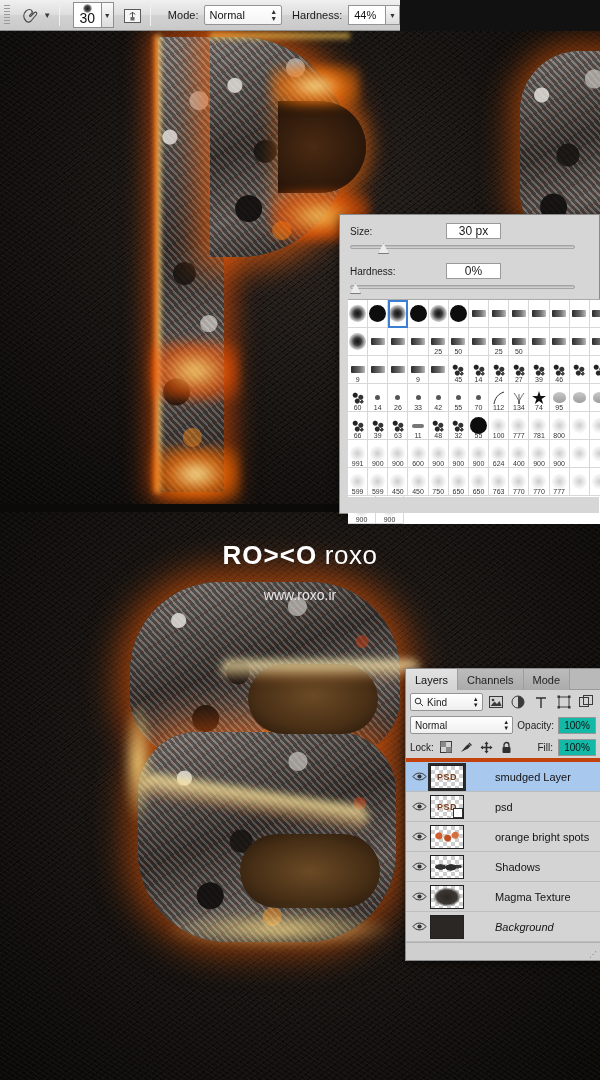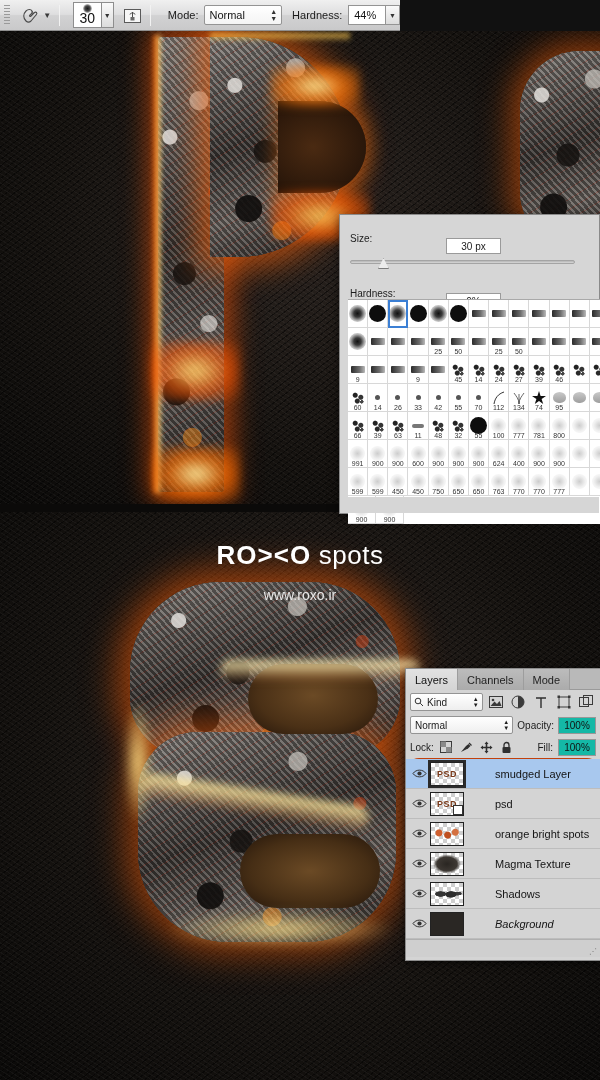--- a/index.html
+++ b/index.html
@@ -231,22 +231,22 @@
     position: absolute; left: 339px; top: 214px; width: 261px; height: 300px;
     background: #d6d6d6; border: 1px solid #8a8a8a;
     box-shadow: 0 3px 9px rgba(0,0,0,0.55);
     z-index: 30; font-size: 10px; color: #202020;
   }
   .bp-inner { padding: 8px 10px 0 10px; }
   .bp-row { display: flex; align-items: center; margin-bottom: 2px; }
   .bp-label { width: 62px; font-size: 10px; color: #1c1c1c; }
   .bp-field {
     width: 55px; height: 16px; background: #fff; border: 1px solid #9a9a9a;
-    font-size: 10px; color: #1a1a1a; display: flex; align-items: center;
-    justify-content: center; margin-left: 34px; margin-top: 15px;
+    font-size: 12px; color: #1a1a1a; display: flex; align-items: center;
+    justify-content: center; margin-left: 34px;
   }
   .bp-slider { position: relative; height: 14px; margin: 2px 0 8px 0; width: 225px; }
   .bp-track {
     position: absolute; top: 4px; left: 0; right: 0; height: 4px;
     background: linear-gradient(180deg,#b4b4b4,#d8d8d8);
     border: 1px solid #a4a4a4; border-radius: 2px;
   }
   .bp-thumb {
     position: absolute; top: 2px; width: 11px; height: 11px;
     background: #ececec; border: 1px solid #7c7c7c;
@@ -307,21 +307,21 @@
   }
   .blend-select .spin { position: absolute; right: 3px; top: 2px; font-size: 6px; line-height: 6px; }
   .blend-select .spin i { display: block; font-style: normal; }
   .mini-label { font-size: 10px; color: #1b1b1b; }
   .mini-field {
     height: 17px; min-width: 38px; background: #14b8a6; border: 1px solid #979797;
     font-size: 10px; display: flex; align-items: center; justify-content: center; color: #111;
   }
   .lp-lock { display: flex; align-items: center; height: 22px; padding: 0 4px; gap: 5px; }
   .lock-ico { width: 15px; height: 16px; display: flex; align-items: center; justify-content: center; }
-  .lp-list { background: #d4d4d4; border-top: 1px solid #c2410c; border-radius: 13px; }
+  .lp-list { background: #d4d4d4; border-top: 4px solid #c2410c; }
   .lp-row {
     display: flex; align-items: center; height: 30px;
     border-bottom: 1px solid #bdbdbd; padding-left: 2px;
   }
   .lp-row.selected { background: #a8c8ee; }
   .eye {
     width: 22px; height: 30px; display: flex; align-items: center; justify-content: center;
   }
   .thumb-box {
     width: 34px; height: 24px; border: 1px solid #222; margin-right: 8px;
@@ -408,21 +408,21 @@
       <div class="s-glow-mid"></div>
       <div class="s-glow-low"></div>
       <div class="s-glow-left"></div>
       <div class="s-glow-bottom"></div>
     </div>
 
   </div>
 
   <div class="logo-wrap">
     <div class="logo-main">
-      <b>RO</b><b>&gt;&lt;</b><b>O</b><span class="light"> spots</span>
+      <b>RO</b><b>&gt;&lt;</b><b>O</b><span class="light"> roxo</span>
     </div>
     <div class="logo-url">www.roxo.ir</div>
   </div>
 
   <div class="options-bar">
     <div class="grip"></div>
 
     <div class="ob-tool">
       <svg width="20" height="20" viewBox="0 0 20 20">
         <path d="M6 16 C3 13 3 9 6 6 C8 4 11 4 12 6 C13 8 11 9 10 10 C9 11 10 12 11 11 L14 8 C16 6 18 8 16 10 L11 16 C9.5 17.5 7.5 17.5 6 16 Z" fill="none" stroke="#4a4a4a" stroke-width="1.1"></path>
@@ -989,35 +989,35 @@
           <div class="layer-name">orange bright spots</div>
         </div>
         <div class="lp-row">
           <div class="eye">
             <svg width="15" height="11" viewBox="0 0 15 11">
               <path d="M1 5.5 C4 1 11 1 14 5.5 C11 10 4 10 1 5.5 Z" fill="none" stroke="#333" stroke-width="1"></path>
               <circle cx="7.5" cy="5.5" r="2.1" fill="#333"></circle>
             </svg>
           </div>
           <div class="thumb-box">
-            <span class="thumb-art-magma"></span>
-          </div>
-          <div class="layer-name">Magma Texture</div>
+            <span class="thumb-art-shadow"></span>
+          </div>
+          <div class="layer-name">Shadows</div>
         </div>
         <div class="lp-row">
           <div class="eye">
             <svg width="15" height="11" viewBox="0 0 15 11">
               <path d="M1 5.5 C4 1 11 1 14 5.5 C11 10 4 10 1 5.5 Z" fill="none" stroke="#333" stroke-width="1"></path>
               <circle cx="7.5" cy="5.5" r="2.1" fill="#333"></circle>
             </svg>
           </div>
           <div class="thumb-box">
-            <span class="thumb-art-shadow"></span>
-          </div>
-          <div class="layer-name">Shadows</div>
+            <span class="thumb-art-magma"></span>
+          </div>
+          <div class="layer-name">Magma Texture</div>
         </div>
         <div class="lp-row">
           <div class="eye">
             <svg width="15" height="11" viewBox="0 0 15 11">
               <path d="M1 5.5 C4 1 11 1 14 5.5 C11 10 4 10 1 5.5 Z" fill="none" stroke="#333" stroke-width="1"></path>
               <circle cx="7.5" cy="5.5" r="2.1" fill="#333"></circle>
             </svg>
           </div>
           <div class="thumb-box solid"></div>
           <div class="layer-name italic">Background</div>

